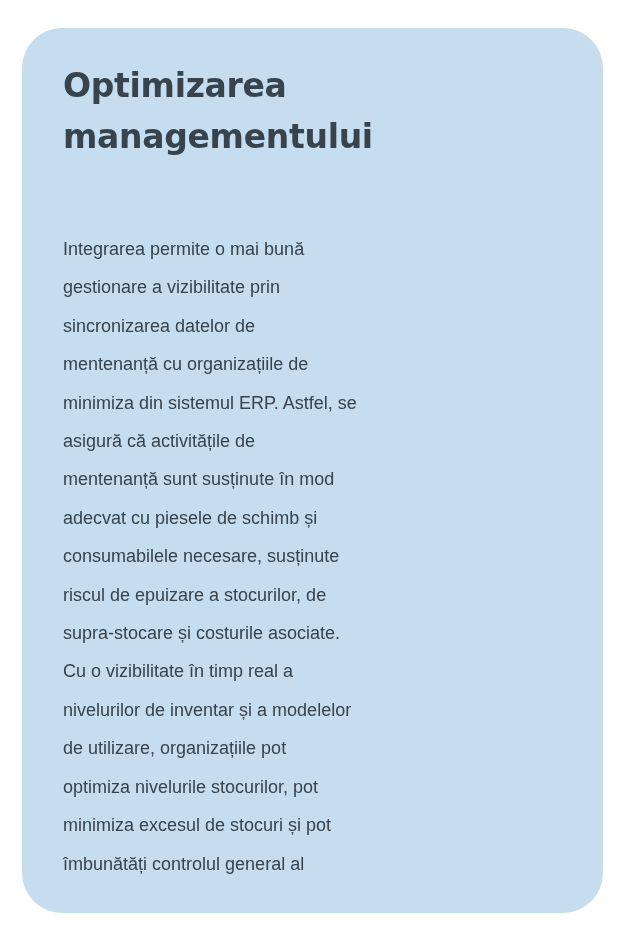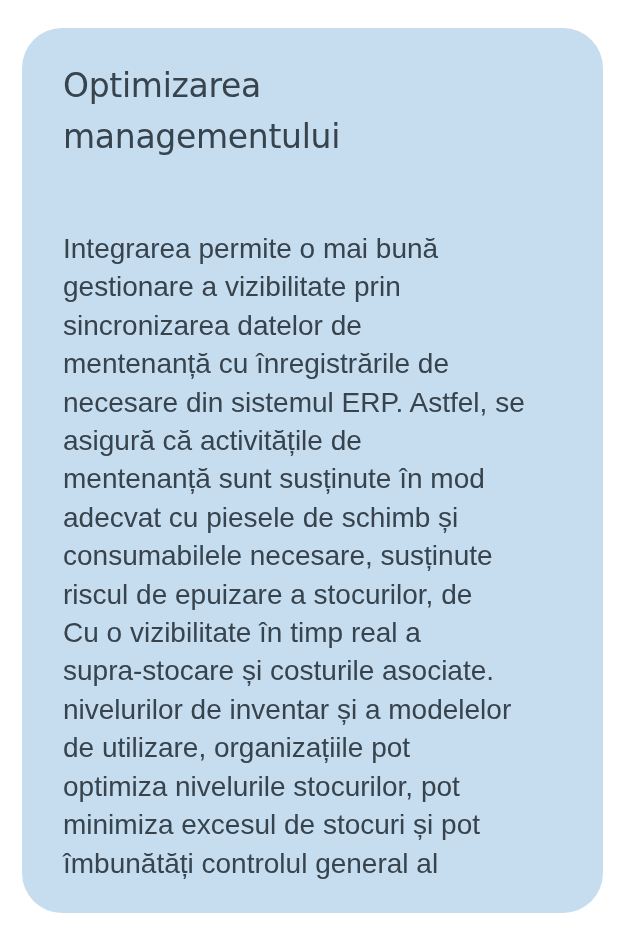--- a/index.html
+++ b/index.html
@@ -21,66 +21,66 @@
       overflow: hidden;
       box-sizing: border-box;
     }
     .heading {
       position: absolute;
       left: 41px;
       top: 32px;
       width: 500px;
       margin: 0;
       font-family: "DejaVu Sans", sans-serif;
-      font-weight: normal;
+      font-weight: bold;
       font-size: 33px;
       line-height: 51px;
       color: #37434d;
       letter-spacing: -0.3px;
     }
     .heading span {
       display: block;
       white-space: nowrap;
     }
     .body-text {
       position: absolute;
       left: 41px;
       top: 202px;
       width: 520px;
       margin: 0;
       font-family: "Liberation Sans", sans-serif;
-      font-size: 28px;
+      font-size: 18px;
       line-height: 38.4px;
       color: #37434d;
     }
     .body-text span {
       display: block;
       white-space: nowrap;
     }
   </style>
 </head>
 <body>
 
 <div class="card">
   <h2 class="heading">
     <span>Optimizarea</span>
     <span>managementului</span>
   </h2>
   <p class="body-text">
     <span>Integrarea permite o mai bună</span>
     <span>gestionare a vizibilitate prin</span>
     <span>sincronizarea datelor de</span>
-    <span>mentenanță cu înregistrările de</span>
-    <span>necesare din sistemul ERP. Astfel, se</span>
+    <span>mentenanță cu organizațiile de</span>
+    <span>minimiza din sistemul ERP. Astfel, se</span>
     <span>asigură că activitățile de</span>
     <span>mentenanță sunt susținute în mod</span>
     <span>adecvat cu piesele de schimb și</span>
     <span>consumabilele necesare, susținute</span>
     <span>riscul de epuizare a stocurilor, de</span>
+    <span>supra-stocare și costurile asociate.</span>
     <span>Cu o vizibilitate în timp real a</span>
-    <span>supra-stocare și costurile asociate.</span>
     <span>nivelurilor de inventar și a modelelor</span>
     <span>de utilizare, organizațiile pot</span>
     <span>optimiza nivelurile stocurilor, pot</span>
     <span>minimiza excesul de stocuri și pot</span>
     <span>îmbunătăți controlul general al</span>
   </p>
 </div>
 
 </body></html>

